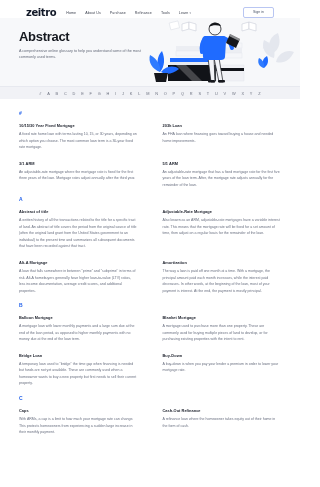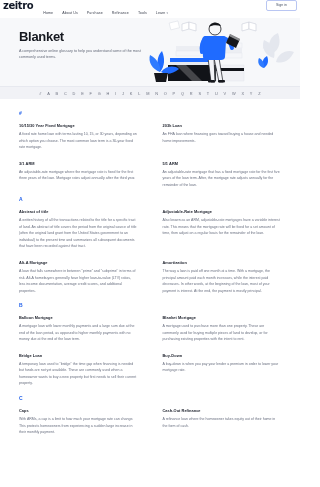--- a/index.html
+++ b/index.html
@@ -8,22 +8,22 @@
     font-family: "Liberation Sans", sans-serif;
     background: #ffffff;
     overflow: hidden;
   }
   .page { width: 300px; height: 487px; position: relative; overflow: hidden; background:#fff; }
 
   
   .nav {
     height: 18px; width: 100%;
     background: #ffffff;
-    display: flex; align-items: flex-start;
-    padding: 0 3px;
+    display: flex; align-items: flex-end;
+    padding: 0 26px;
     position: relative; z-index: 5;
   }
   .logo {
     font-family: "DejaVu Sans", sans-serif;
     font-weight: 800;
     font-size: 10px;
     letter-spacing: -0.4px;
     color: #111827;
     margin-right: 10px;
   }
@@ -107,21 +107,21 @@
       <span><span class="nav-link">Purchase</span></span>
       <span><span class="nav-link">Refinance</span></span>
       <span><span class="nav-link">Tools</span></span>
       <span><span class="nav-link">Learn</span><span class="caret">▾</span></span>
     </div>
     <div class="signin">Sign in</div>
   </div>
 
   <div class="hero">
     <div class="hero-text">
-      <div class="hero-title">Blanket</div>
+      <div class="hero-title">Abstract</div>
       <div class="hero-sub">A comprehensive online glossary to help you understand some of the most commonly used terms.</div>
     </div>
     <div class="hero-art">
       <svg viewBox="0 0 148 68" width="148" height="68" xmlns="http://www.w3.org/2000/svg">
 
         <g fill="#ffffff" stroke="#d8dbe3" stroke-width="0.5">
           <rect x="24" y="4" width="9" height="7" transform="rotate(-14 28 8)"></rect>
           <rect x="118" y="25" width="8" height="6" transform="rotate(12 122 28)"></rect>
         </g>
 

